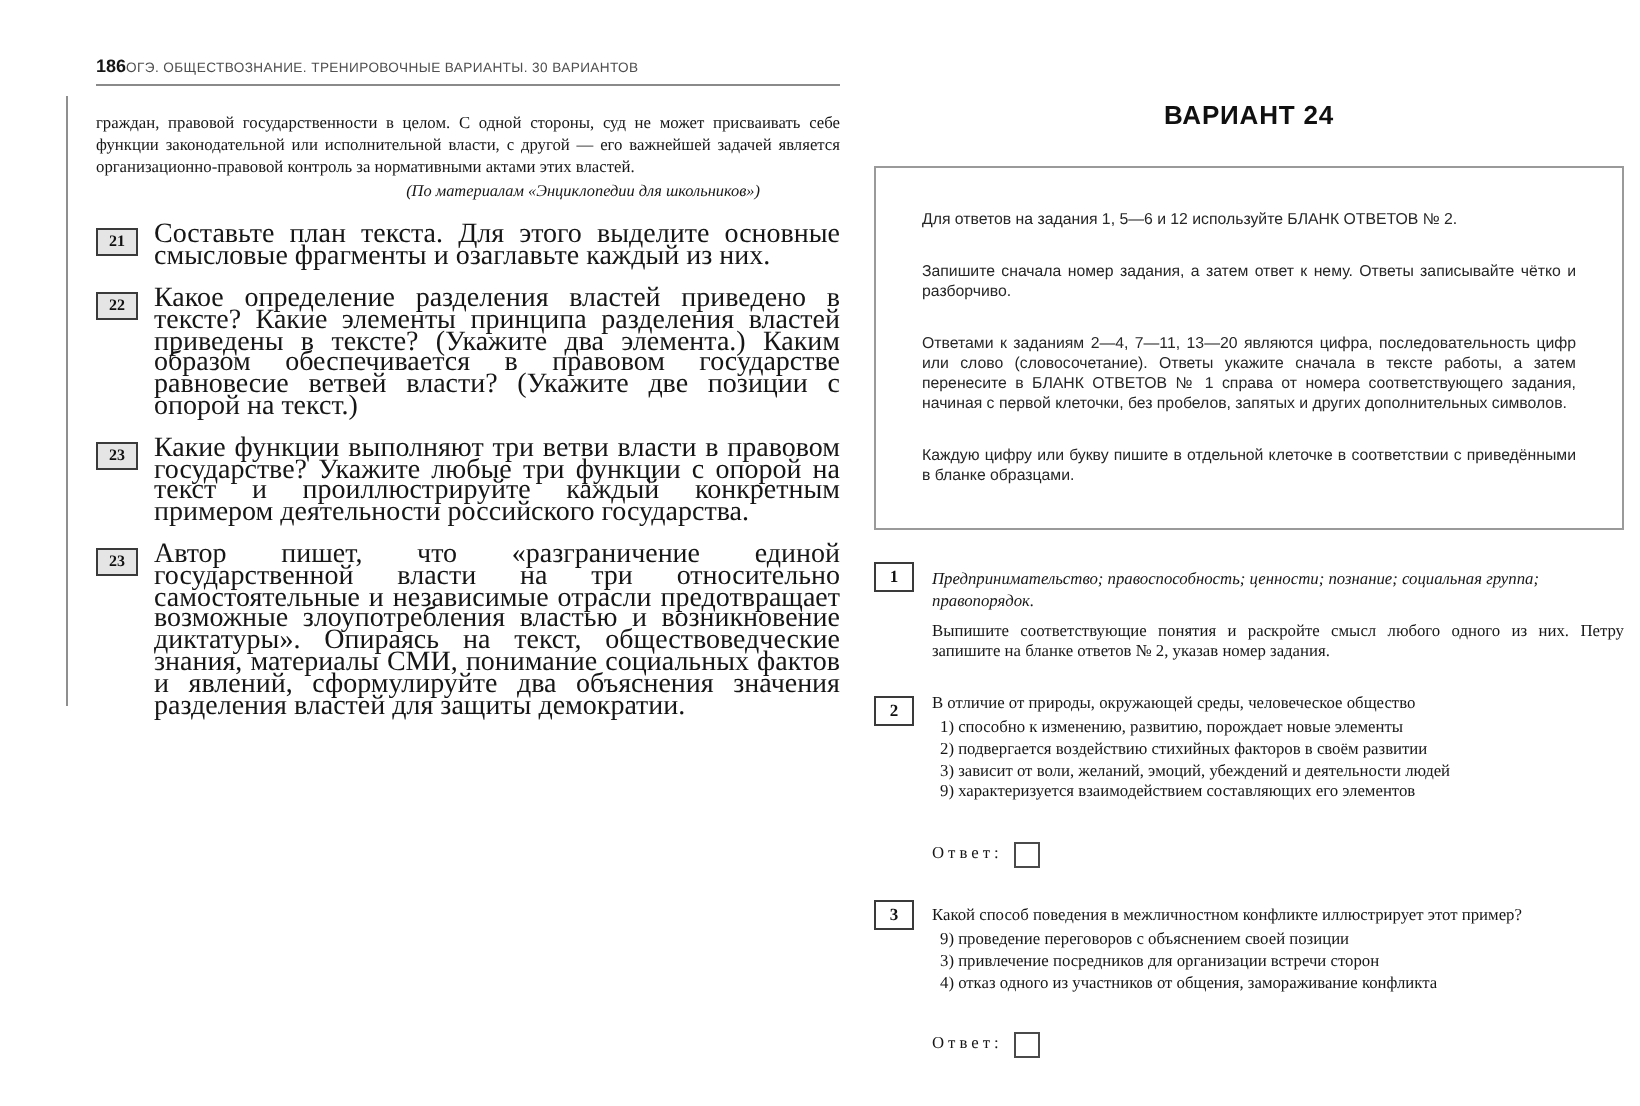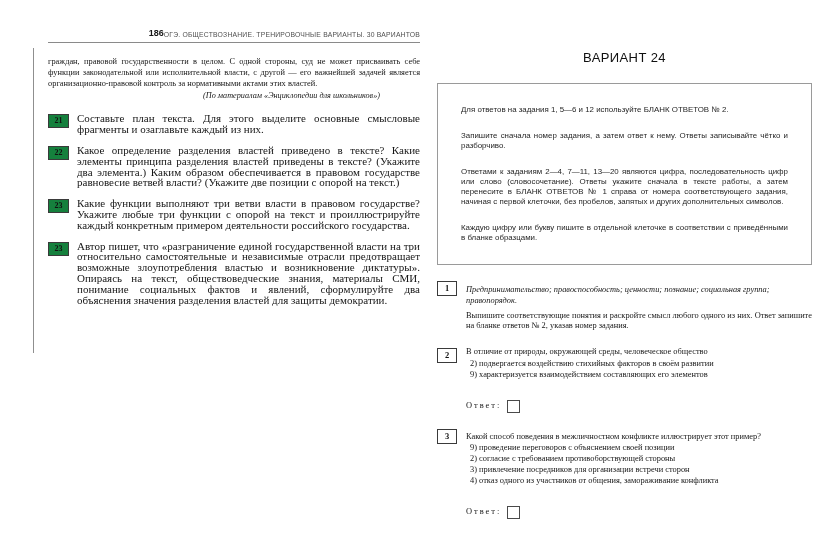--- a/index.html
+++ b/index.html
@@ -9,50 +9,50 @@
     font-family:"Liberation Serif", serif; color:#1c1c1c;
     -webkit-font-smoothing:antialiased;
   }
   .margin-line {
     position:absolute; left:33px; top:48px; width:1px; height:305px;
     background:#8f8f8f;
   }
   
   .left-page { position:absolute; left:48px; top:28px; width:372px; }
   .page-header {
-    display:flex; justify-content:flex-end; align-items:flex-end;
+    display:flex; justify-content:flex-start; align-items:flex-end;
     border-bottom:1px solid #8a8a8a; padding-bottom:4px;
   }
   .page-num { font-family:"Liberation Sans", sans-serif; font-weight:bold; font-size:9px; color:#161616; }
   .running-title {
     font-family:"Liberation Sans", sans-serif; font-size:6.8px; color:#4f4f4f;
     letter-spacing:0.2px; white-space:nowrap;
   }
   .intro-paragraph {
     margin-top:14px; font-size:8.4px; line-height:10.8px;
     text-align:justify; color:#161616;
   }
   .attribution {
     margin-top:2px; text-align:right; padding-right:40px;
     font-style:italic; font-size:8.2px; color:#161616;
   }
   .tasks { margin-top:13px; }
   .task { display:flex; margin-bottom:10px; }
   .num-box {
     flex:0 0 auto; width:19px; height:12px; border:1px solid #3a3a3a;
     font-weight:bold; font-size:8px; line-height:12px; text-align:center;
-    margin-right:8px; margin-top:1px; color:#111; background:#15803d;
+    margin-right:8px; margin-top:1px; color:#111; background:#e5e5e5;
   }
-  .task-text { flex:1; font-size:11px; line-height:10.8px; text-align:justify; color:#161616; }
+  .task-text { flex:1; font-size:14px; line-height:10.8px; text-align:justify; color:#161616; }
 
   
   .right-page { position:absolute; left:437px; top:50px; width:375px; }
   .variant-title {
     text-align:center; font-family:"Liberation Sans", sans-serif;
-    font-weight:normal; font-size:13px; letter-spacing:0.4px; color:#101010;
+    font-weight:bold; font-size:13px; letter-spacing:0.4px; color:#101010;
   }
   .instruction-box {
     margin-top:18px; border:1px solid #9a9a9a; padding:5px 7px;
     font-family:"Liberation Sans", sans-serif; font-size:7.9px;
     line-height:10px; color:#262626;
   }
   .instruction-box p { margin:16px; text-align:justify; }
   .question { display:flex; margin-top:15px; }
   .q-num {
     flex:0 0 auto; width:18px; height:13px; border:1px solid #3a3a3a;
@@ -114,46 +114,47 @@
     <p>Для ответов на задания 1, 5—6 и 12 используйте БЛАНК ОТВЕТОВ № 2.</p>
     <p>Запишите сначала номер задания, а затем ответ к нему. Ответы записывайте чётко и разборчиво.</p>
     <p>Ответами к заданиям 2—4, 7—11, 13—20 являются цифра, последовательность цифр или слово (словосочетание). Ответы укажите сначала в тексте работы, а затем перенесите в БЛАНК ОТВЕТОВ № 1 справа от номера соответствующего задания, начиная с первой клеточки, без пробелов, запятых и других дополнительных символов.</p>
     <p>Каждую цифру или букву пишите в отдельной клеточке в соответствии с приведёнными в бланке образцами.</p>
   </div>
 
   <div class="question">
     <div class="q-num">1</div>
     <div class="q-body">
       <div class="q-terms">Предпринимательство; правоспособность; ценности; познание; социальная группа; правопорядок.</div>
-      <div class="q-note">Выпишите соответствующие понятия и раскройте смысл любого одного из них. Ответ запишите на бланке ответов № 2, указав номер задания.</div>
+      <div class="q-note">Выпишите соответствующие понятия и раскройте смысл любого одного из них. Петру запишите на бланке ответов № 2, указав номер задания.</div>
     </div>
   </div>
 
   <div class="question">
     <div class="q-num">2</div>
     <div class="q-body">
       <div class="q-text">В отличие от природы, окружающей среды, человеческое общество</div>
       <div class="options">
+        <div class="option">1) способно к изменению, развитию, порождает новые элементы</div>
         <div class="option">2) подвергается воздействию стихийных факторов в своём развитии</div>
+        <div class="option">3) зависит от воли, желаний, эмоций, убеждений и деятельности людей</div>
         <div class="option">9) характеризуется взаимодействием составляющих его элементов</div>
       </div>
       <div class="answer-row">
         <span class="answer-label">Ответ:</span>
         <span class="answer-box"></span>
       </div>
     </div>
   </div>
 
   <div class="question">
     <div class="q-num">3</div>
     <div class="q-body">
       <div class="q-subq">Какой способ поведения в межличностном конфликте иллюстрирует этот пример?</div>
       <div class="options">
         <div class="option">9) проведение переговоров с объяснением своей позиции</div>
-        <div class="option">2) согласие с требованием противоборствующей стороны</div>
         <div class="option">3) привлечение посредников для организации встречи сторон</div>
         <div class="option">4) отказ одного из участников от общения, замораживание конфликта</div>
       </div>
       <div class="answer-row">
         <span class="answer-label">Ответ:</span>
         <span class="answer-box"></span>
       </div>
     </div>
   </div>
 </div>

